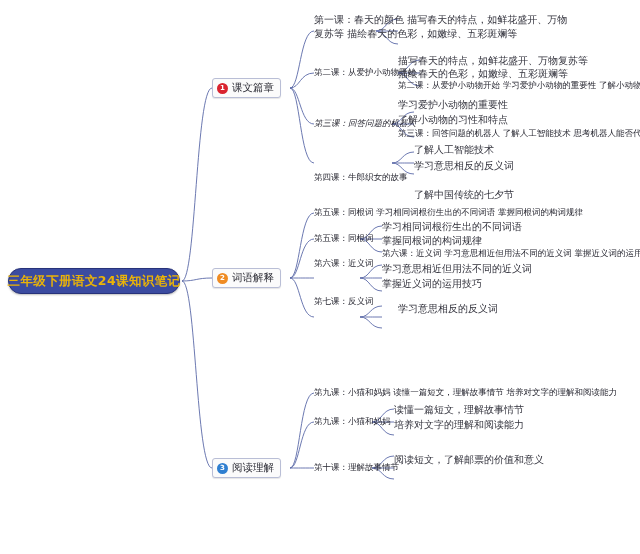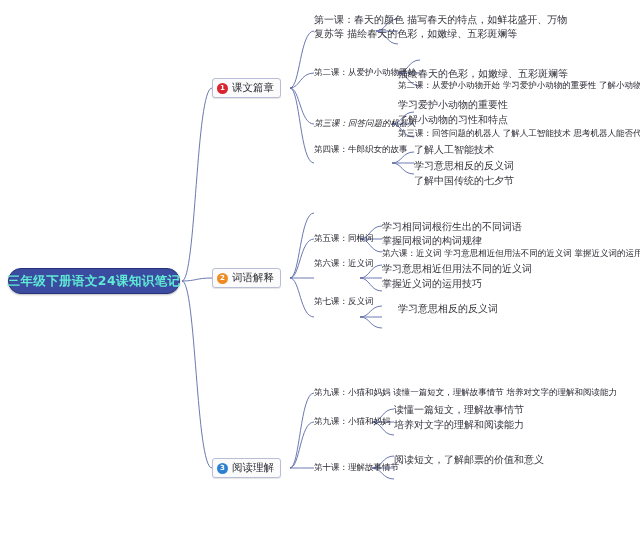--- a/index.html
+++ b/index.html
@@ -13,21 +13,21 @@
   svg.links{position:absolute;left:0;top:0;width:640px;height:554px;pointer-events:none;}
   .node{position:absolute;white-space:nowrap;}
 
   
   .root{
     left:8px;top:268px;width:172px;height:26px;
     box-sizing:border-box;
     background:#3b4ba0;
     border:1px solid #27327a;
     border-radius:13px;
-    color:#5eead4;
+    color:#eab308;
     font-size:12.5px;font-weight:bold;
     letter-spacing:.4px;
     display:flex;align-items:center;justify-content:center;
     box-shadow:0 1px 2px rgba(0,0,0,.25);
   }
 
   
   .branch{
     height:20px;box-sizing:border-box;
     background:#fbfbfb;
@@ -134,39 +134,41 @@
 
   <div class="node branch b1" style="left:212px;top:78px;">
     <span class="badge">1</span>
     <span class="branch-label">课文篇章</span>
   </div>
 
   <div class="node leaf wrap" style="left:314px;top:13px;width:262px;">第一课：春天的颜色 描写春天的特点，如鲜花盛开、万物复苏等 描绘春天的色彩，如嫩绿、五彩斑斓等</div>
 
   <div class="node lesson" style="left:314px;top:67px;">第二课：从爱护小动物开始</div>
   <div class="node lesson" style="left:314px;top:118px;font-style:italic;">第三课：回答问题的机器人</div>
-  <div class="node lesson" style="left:314px;top:144px;">第四课：牛郎织女的故事</div>
+  <div class="node lesson" style="left:314px;top:172px;">第四课：牛郎织女的故事</div>
 
+  <div class="node leaf" style="left:398px;top:54px;">描写春天的特点，如鲜花盛开、万物复苏等</div>
   <div class="node leaf" style="left:398px;top:67px;">描绘春天的色彩，如嫩绿、五彩斑斓等</div>
   <div class="node lesson" style="left:398px;top:80px;">第二课：从爱护小动物开始 学习爱护小动物的重要性 了解小动物的习性和特点</div>
 
   <div class="node leaf" style="left:398px;top:98px;">学习爱护小动物的重要性</div>
   <div class="node leaf" style="left:398px;top:113px;">了解小动物的习性和特点</div>
   <div class="node lesson" style="left:398px;top:128px;">第三课：回答问题的机器人 了解人工智能技术 思考机器人能否代替人类</div>
 
   <div class="node leaf" style="left:414px;top:143px;">了解人工智能技术</div>
   <div class="node leaf" style="left:414px;top:159px;">学习意思相反的反义词</div>
 
-  <div class="node leaf" style="left:414px;top:174px;">了解中国传统的七夕节</div>
+  <div class="node leaf" style="left:414px;top:188px;">了解中国传统的七夕节</div>
 
   <div class="node branch b2" style="left:212px;top:268px;">
     <span class="badge">2</span>
     <span class="branch-label">词语解释</span>
   </div>
 
+  <div class="node lesson" style="left:314px;top:207px;">第五课：同根词 学习相同词根衍生出的不同词语 掌握同根词的构词规律</div>
   <div class="node lesson" style="left:314px;top:233px;">第五课：同根词</div>
   <div class="node leaf" style="left:382px;top:220px;">学习相同词根衍生出的不同词语</div>
   <div class="node leaf" style="left:382px;top:234px;">掌握同根词的构词规律</div>
   <div class="node lesson" style="left:382px;top:248px;">第六课：近义词 学习意思相近但用法不同的近义词 掌握近义词的运用技巧</div>
 
   <div class="node lesson" style="left:314px;top:258px;">第六课：近义词</div>
   <div class="node leaf" style="left:382px;top:262px;">学习意思相近但用法不同的近义词</div>
   <div class="node leaf" style="left:382px;top:277px;">掌握近义词的运用技巧</div>
 
   <div class="node lesson" style="left:314px;top:296px;">第七课：反义词</div>

